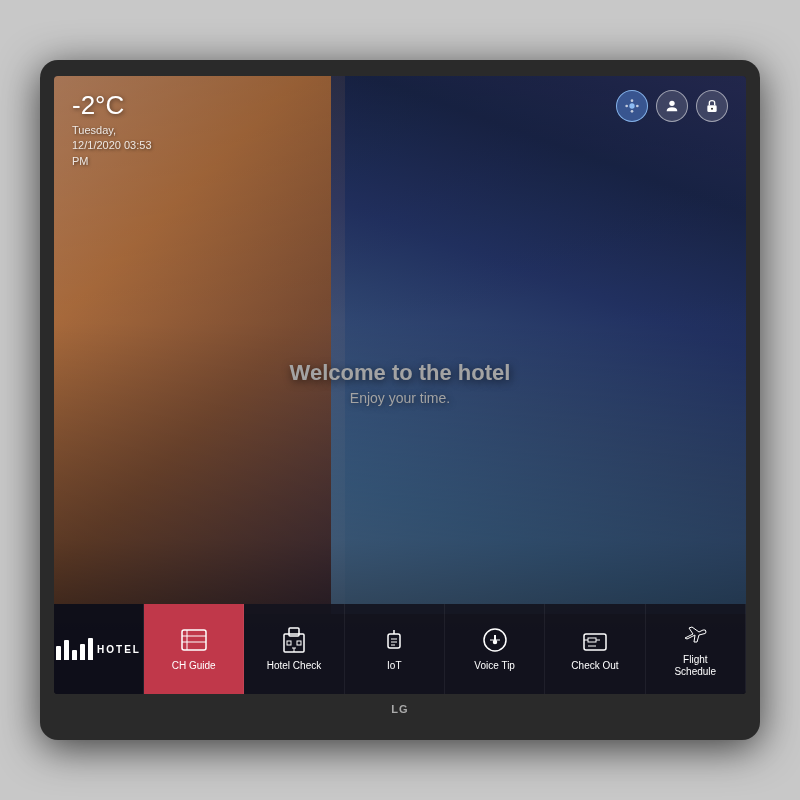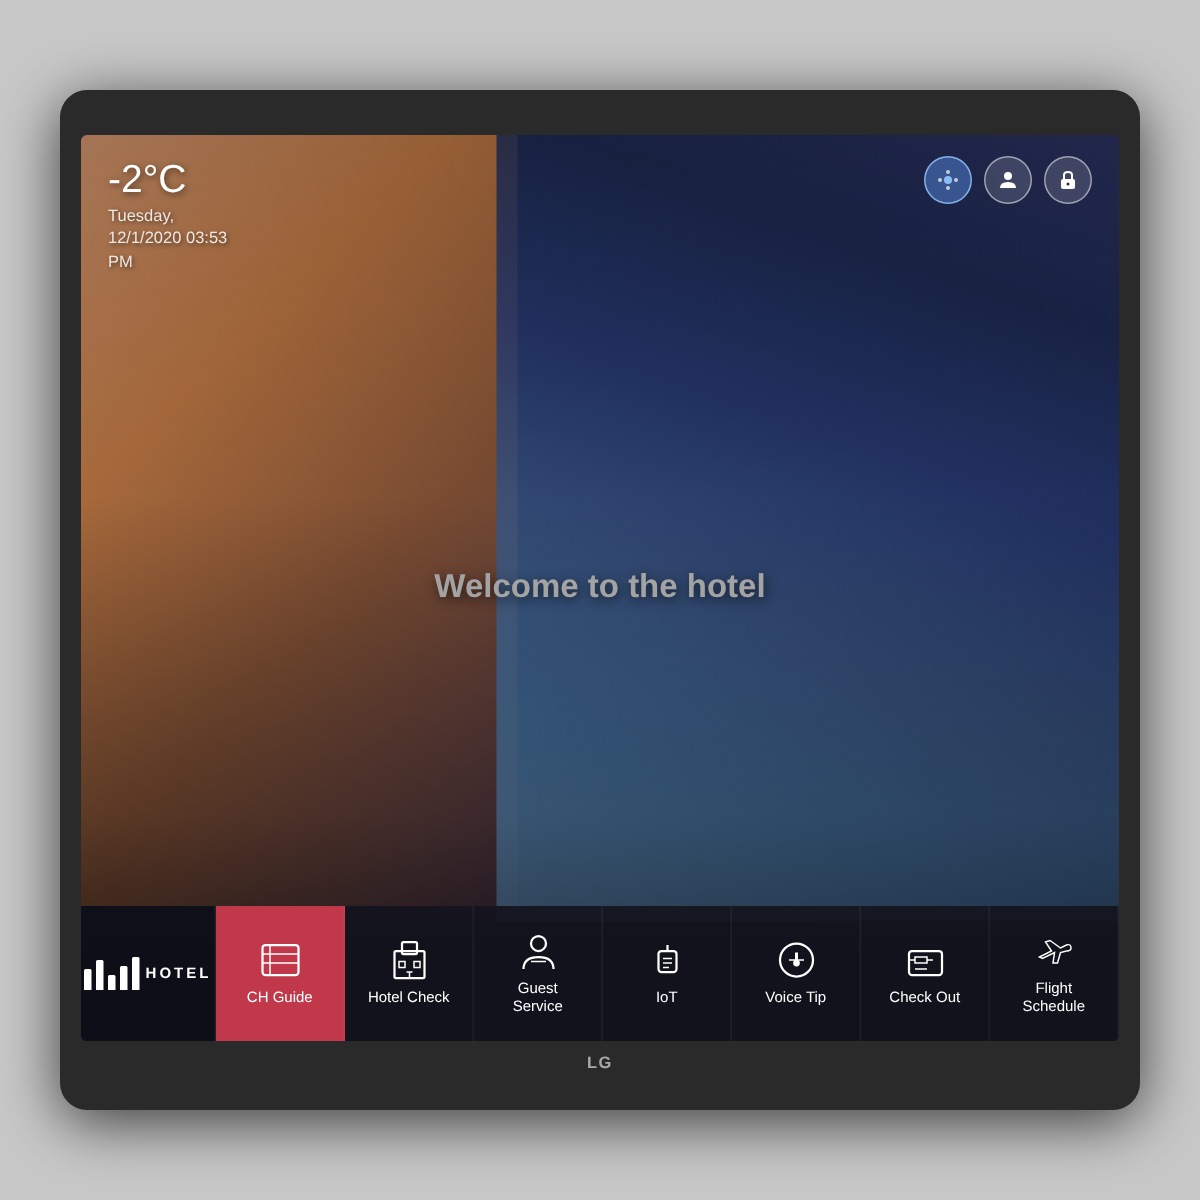--- a/index.html
+++ b/index.html
@@ -11,21 +11,21 @@
       align-items: center;
       justify-content: center;
       font-family: 'Arial', sans-serif;
     }
 
     .tv-outer {
       width: 720px;
       height: 680px;
       background: #2a2a2a;
       border-radius: 18px;
-      padding: 30px 14px 20px 14px;
+      padding: 16px 14px 20px 14px;
       box-shadow: 0 8px 40px rgba(0,0,0,0.7);
       display: flex;
       flex-direction: column;
       align-items: center;
     }
 
     .tv-screen {
       width: 100%;
       flex: 1;
       background: #1a1a2e;
@@ -287,20 +287,21 @@
             <rect x="5" y="11" width="14" height="10" rx="2"></rect>
             <path d="M8 11 V7 Q8 4 12 4 Q16 4 16 7 V11" fill="none" stroke="white" stroke-width="2"></path>
             <circle cx="12" cy="16" r="1.5" fill="#2a2a2a"></circle>
           </svg>
         </div>
       </div>
     </div>
 
     <div class="welcome-text">
       <div class="welcome-title">Welcome to the hotel</div>
+      <div class="welcome-subtitle">Enjoy your time.</div>
     </div>
 
     <div class="nav-bar">
 
       <div class="nav-hotel-logo">
         <div class="hotel-bars">
           <div class="hotel-bar" style="height:14px;"></div>
           <div class="hotel-bar" style="height:20px;"></div>
           <div class="hotel-bar" style="height:10px;"></div>
           <div class="hotel-bar" style="height:16px;"></div>
@@ -328,30 +329,20 @@
             <rect x="9" y="2" width="10" height="8" rx="1" stroke="white" stroke-width="1.5" fill="none"></rect>
             <rect x="7" y="15" width="4" height="4" stroke="white" stroke-width="1" fill="none"></rect>
             <rect x="17" y="15" width="4" height="4" stroke="white" stroke-width="1" fill="none"></rect>
             <line x1="12" y1="22" x2="16" y2="22" stroke="white" stroke-width="1"></line>
             <line x1="14" y1="22" x2="14" y2="26" stroke="white" stroke-width="1"></line>
           </svg>
         </div>
         <div class="nav-label">Hotel Check</div>
       </div>
 
-      <div class="nav-item">
-        <div class="nav-icon">
-          <svg viewBox="0 0 28 28">
-            <circle cx="14" cy="9" r="5" stroke="white" stroke-width="1.5" fill="none"></circle>
-            <path d="M4 26 Q4 18 14 18 Q24 18 24 26" stroke="white" stroke-width="1.5" fill="none"></path>
-            <line x1="9" y1="21" x2="19" y2="21" stroke="white" stroke-width="1"></line>
-          </svg>
-        </div>
-        <div class="nav-label">Guest<br>Service</div>
-      </div>
 
       <div class="nav-item">
         <div class="nav-icon">
           <svg viewBox="0 0 28 28">
             <rect x="8" y="8" width="12" height="14" rx="2" stroke="white" stroke-width="1.5" fill="none"></rect>
             <line x1="11" y1="13" x2="17" y2="13" stroke="white" stroke-width="1"></line>
             <line x1="11" y1="16" x2="17" y2="16" stroke="white" stroke-width="1"></line>
             <line x1="11" y1="19" x2="15" y2="19" stroke="white" stroke-width="1"></line>
             <line x1="14" y1="4" x2="14" y2="8" stroke="white" stroke-width="1.5"></line>
           </svg>

